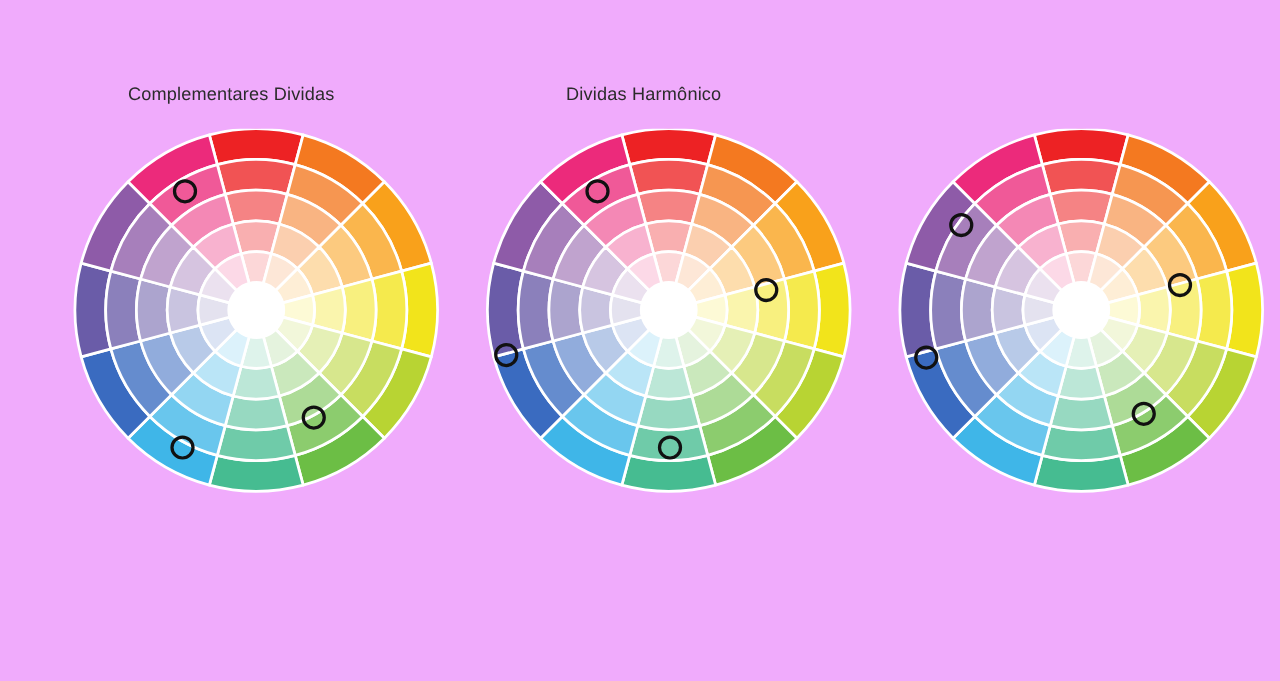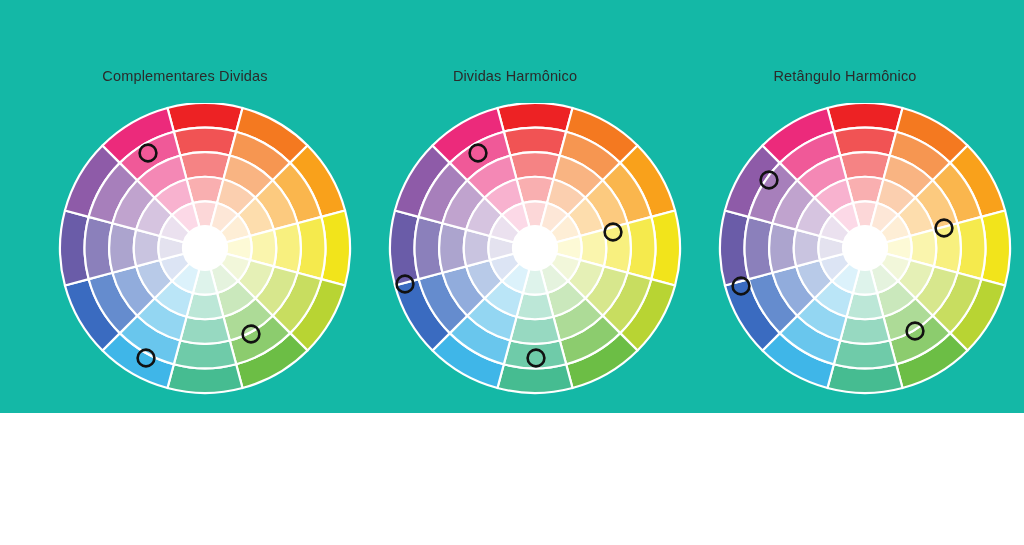--- a/index.html
+++ b/index.html
@@ -11,22 +11,22 @@
   body {
     width: 1024px;
     height: 545px;
     font-family: "Liberation Sans", "DejaVu Sans", sans-serif;
     overflow: hidden;
     position: relative;
   }
   #stage {
     position: relative;
     width: 1024px;
-    height: 413px;
-    background: #14b8a6;
+    height: 545px;
+    background: #f0abfc;
   }
   .wheel-panel {
     position: absolute;
     top: 0;
     width: 330px;
     height: 545px;
   }
   .wheel-title {
     position: absolute;
     top: 68px;
@@ -250,21 +250,20 @@
         </g>
         <circle class="hub" cx="165" cy="145" r="22"></circle>
         <circle class="marker" cx="108" cy="50" r="8.4" stroke="#111111" stroke-width="2.6"></circle>
         <circle class="marker" cx="243" cy="129" r="8.4" stroke="#111111" stroke-width="2.6"></circle>
         <circle class="marker" cx="166" cy="255" r="8.4" stroke="#111111" stroke-width="2.6"></circle>
         <circle class="marker" cx="35" cy="181" r="8.4" stroke="#111111" stroke-width="2.6"></circle>
       </svg>
     </div>
 
   <div class="wheel-panel" id="panel-2" style="left: 680px;">
-    <div class="wheel-title">Retângulo Harmônico</div>
 
   <svg class="wheel-svg" width="330" height="330" viewBox="0 0 330 330">
         <g>
           <path class="sector-path" d="M 127.47123846013449 4.940755188085092 A 145 145 0 0 1 202.5287615398655 4.940755188085092 L 196.1618130303435 28.702530514796166 A 120.4 120.4 0 0 0 133.83818696965648 28.702530514796166 Z" fill="#ed2224"></path>
           <path class="sector-path" d="M 133.83818696965648 28.702530514796166 A 120.4 120.4 0 0 1 196.1618130303435 28.702530514796166 L 189.79486452082148 52.464305841507255 A 95.8 95.8 0 0 0 140.2051354791785 52.464305841507255 Z" fill="#f15354"></path>
           <path class="sector-path" d="M 140.2051354791785 52.464305841507255 A 95.8 95.8 0 0 1 189.79486452082148 52.464305841507255 L 183.4279160112995 76.22608116821834 A 71.19999999999999 71.19999999999999 0 0 0 146.5720839887005 76.22608116821834 Z" fill="#f58384"></path>
           <path class="sector-path" d="M 146.5720839887005 76.22608116821834 A 71.19999999999999 71.19999999999999 0 0 1 183.4279160112995 76.22608116821834 L 177.06096750177747 99.98785649492942 A 46.599999999999994 46.599999999999994 0 0 0 152.93903249822253 99.98785649492942 Z" fill="#f9afb0"></path>
           <path class="sector-path" d="M 152.93903249822253 99.98785649492942 A 46.599999999999994 46.599999999999994 0 0 1 177.06096750177747 99.98785649492942 L 170.69401899225545 123.74963182164049 A 22 22 0 0 0 159.30598100774455 123.74963182164049 Z" fill="#fcd7d8"></path>
         </g>
         <g>

